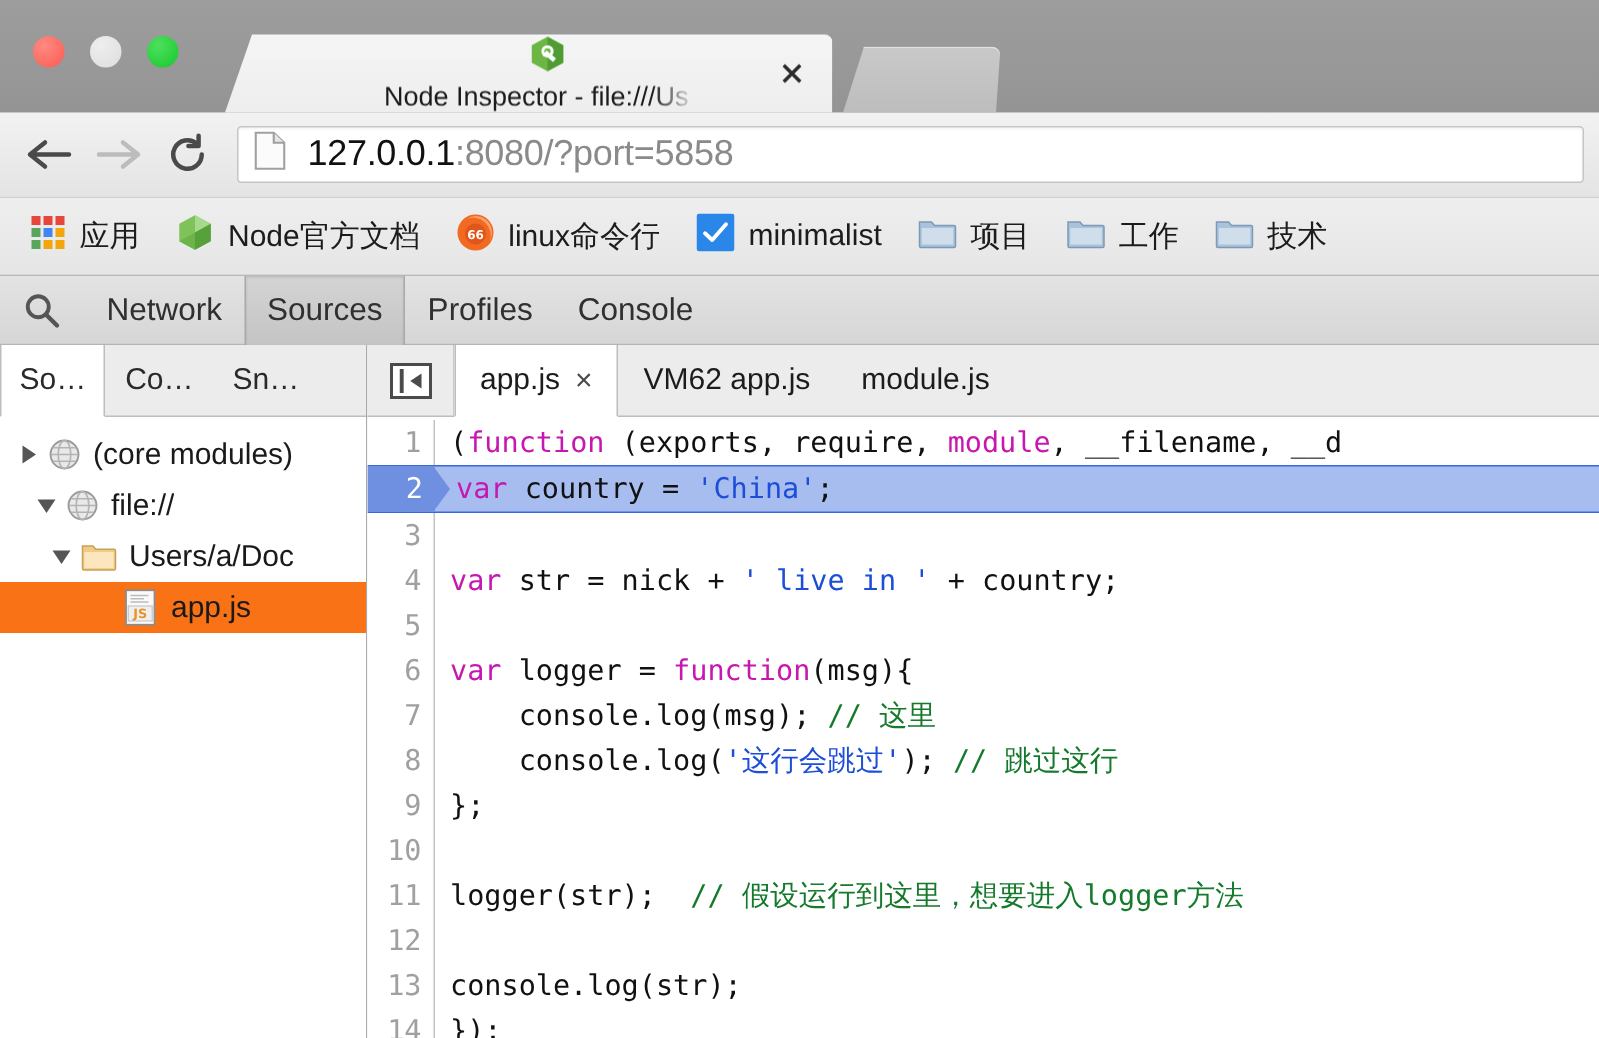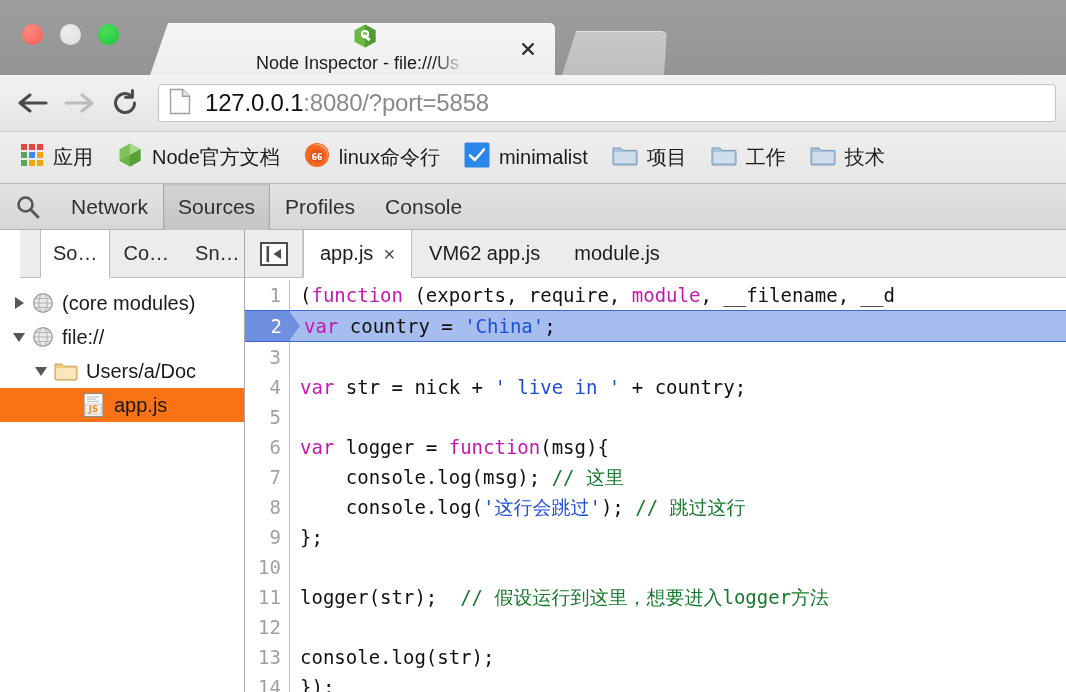--- a/index.html
+++ b/index.html
@@ -154,22 +154,21 @@
     width: 245px; flex: 0 0 245px;
     display: flex; flex-direction: column;
     border-right: 1px solid #a9a9a9;
     background: #fff;
   }
   .sb-tabs {
     height: 48px; flex: 0 0 48px;
     background: #ececec;
     border-bottom: 1px solid #bdbdbd;
     display: flex; align-items: stretch;
-    padding-left: 20px;
-    margin-left: 20px;
+    padding-left: 0;
   }
   .sb-tab {
     display: flex; align-items: center; padding: 0 12px;
     font-size: 20px; color: #2a2a2a; cursor: pointer;
     border-left: 1px solid transparent; border-right: 1px solid transparent;
   }
   .sb-tab.active {
     background: #fff;
     border-left: 1px solid #bdbdbd; border-right: 1px solid #bdbdbd;
     border-bottom: 1px solid #fff;
@@ -468,21 +467,21 @@
             <span class="tree-ico">
               <svg width="22" height="22" viewBox="0 0 22 22">
                 <circle cx="11" cy="11" r="9.3" fill="#e9e9e9" stroke="#9b9b9b" stroke-width="1.3"></circle>
                 <ellipse cx="11" cy="11" rx="4.2" ry="9.3" fill="none" stroke="#b4b4b4" stroke-width="1.1"></ellipse>
                 <path d="M2 11 H20 M3.4 6.5 H18.6 M3.4 15.5 H18.6" stroke="#b4b4b4" stroke-width="1.1" fill="none"></path>
               </svg>
             </span>
             <span class="tree-label">(core modules)</span>
           </div>
 
-          <div class="tree-row" style="padding-left:6px;">
+          <div class="tree-row" style="padding-left:18px;">
             <span class="tw">
                 <span class="tri tri-down"></span>
               </span>
             <span class="tree-ico">
               <svg width="22" height="22" viewBox="0 0 22 22">
                 <circle cx="11" cy="11" r="9.3" fill="#e9e9e9" stroke="#9b9b9b" stroke-width="1.3"></circle>
                 <ellipse cx="11" cy="11" rx="4.2" ry="9.3" fill="none" stroke="#b4b4b4" stroke-width="1.1"></ellipse>
                 <path d="M2 11 H20 M3.4 6.5 H18.6 M3.4 15.5 H18.6" stroke="#b4b4b4" stroke-width="1.1" fill="none"></path>
               </svg>
             </span>

